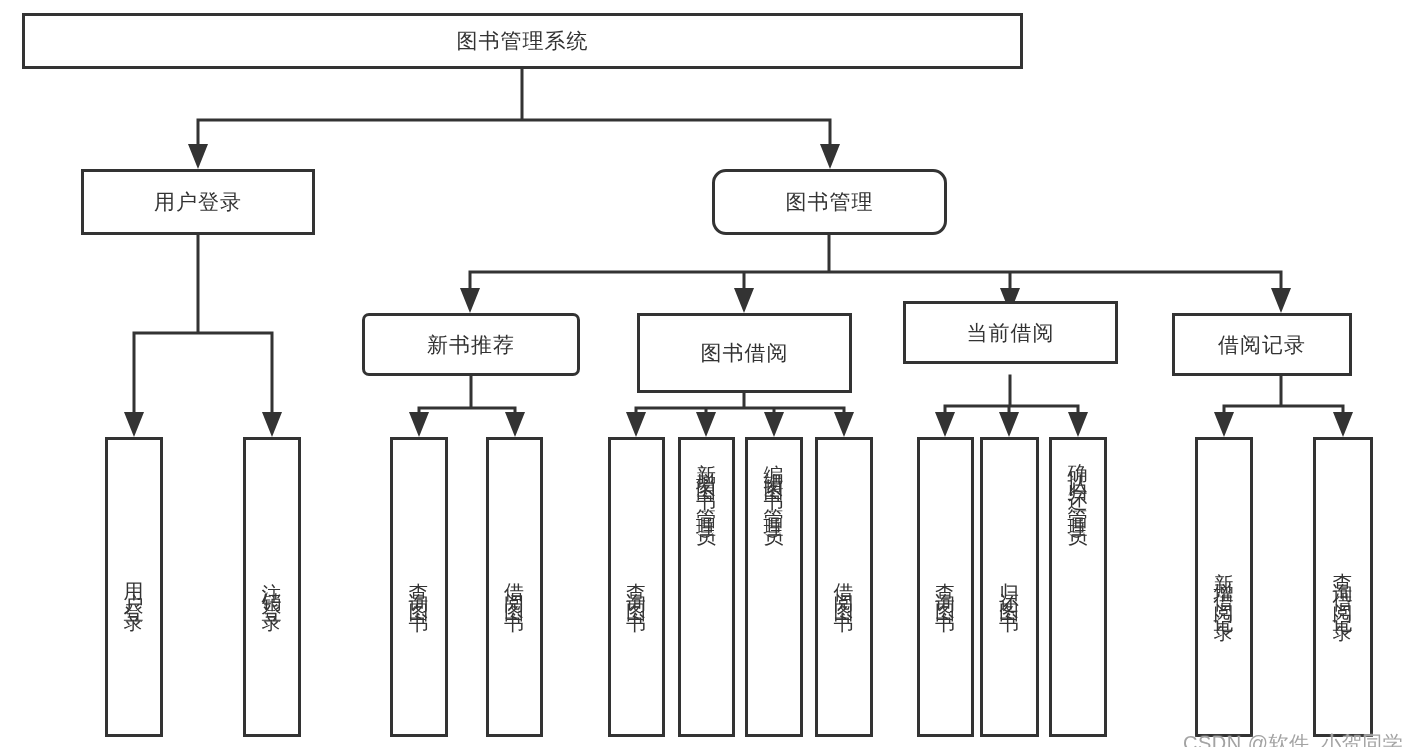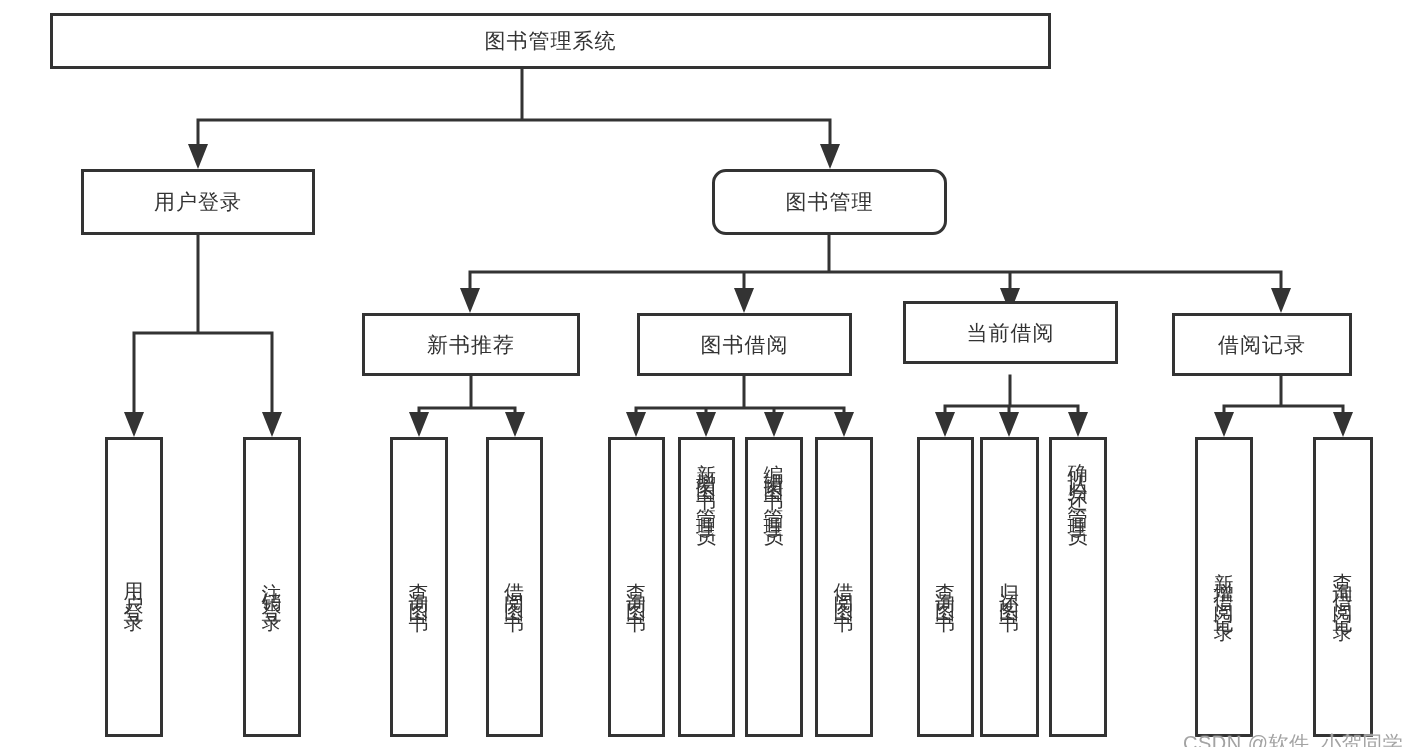--- a/index.html
+++ b/index.html
@@ -98,27 +98,27 @@
       <polygon points="774,437 764,412 784,412"></polygon>
       <polygon points="844,437 834,412 854,412"></polygon>
       <polygon points="945,437 935,412 955,412"></polygon>
       <polygon points="1009,437 999,412 1019,412"></polygon>
       <polygon points="1078,437 1068,412 1088,412"></polygon>
       <polygon points="1224,437 1214,412 1234,412"></polygon>
       <polygon points="1343,437 1333,412 1353,412"></polygon>
     </g>
   </svg>
 
-  <div class="box hbox" style="left:22px; top:13px; width:1001px; height:56px;margin-left:28px;">图书管理系统</div>
+  <div class="box hbox" style="left:22px; top:13px; width:1001px; height:56px;">图书管理系统</div>
 
   <div class="box hbox" style="left:81px; top:169px; width:234px; height:66px;">用户登录</div>
   <div class="box hbox" style="left:712px; top:169px; width:235px; height:66px;border-radius:14px;">图书管理</div>
 
-  <div class="box hbox" style="left:362px; top:313px; width:218px; height:63px;">新书推荐</div>
-  <div class="box hbox" style="left:637px; top:313px; width:215px; height:63px;">图书借阅</div>
+  <div class="box hbox" style="left:362px; top:313px; width:218px; height:63px;border-radius:7px;">新书推荐</div>
+  <div class="box hbox" style="left:637px; top:313px; width:215px; height:80px;">图书借阅</div>
   <div class="box hbox" style="left:903px; top:301px; width:215px; height:63px;">当前借阅</div>
   <div class="box hbox" style="left:1172px; top:313px; width:180px; height:63px;">借阅记录</div>
 
   <div class="box leaf" style="left:105px; top:437px; width:58px; height:300px;">用户登录</div>
   <div class="box leaf" style="left:243px; top:437px; width:58px; height:300px;">注销登录</div>
 
   <div class="box leaf" style="left:390px; top:437px; width:58px; height:300px;">查询图书</div>
   <div class="box leaf" style="left:486px; top:437px; width:57px; height:300px;">借阅图书</div>
 
   <div class="box leaf" style="left:608px; top:437px; width:57px; height:300px;">查询图书</div>

